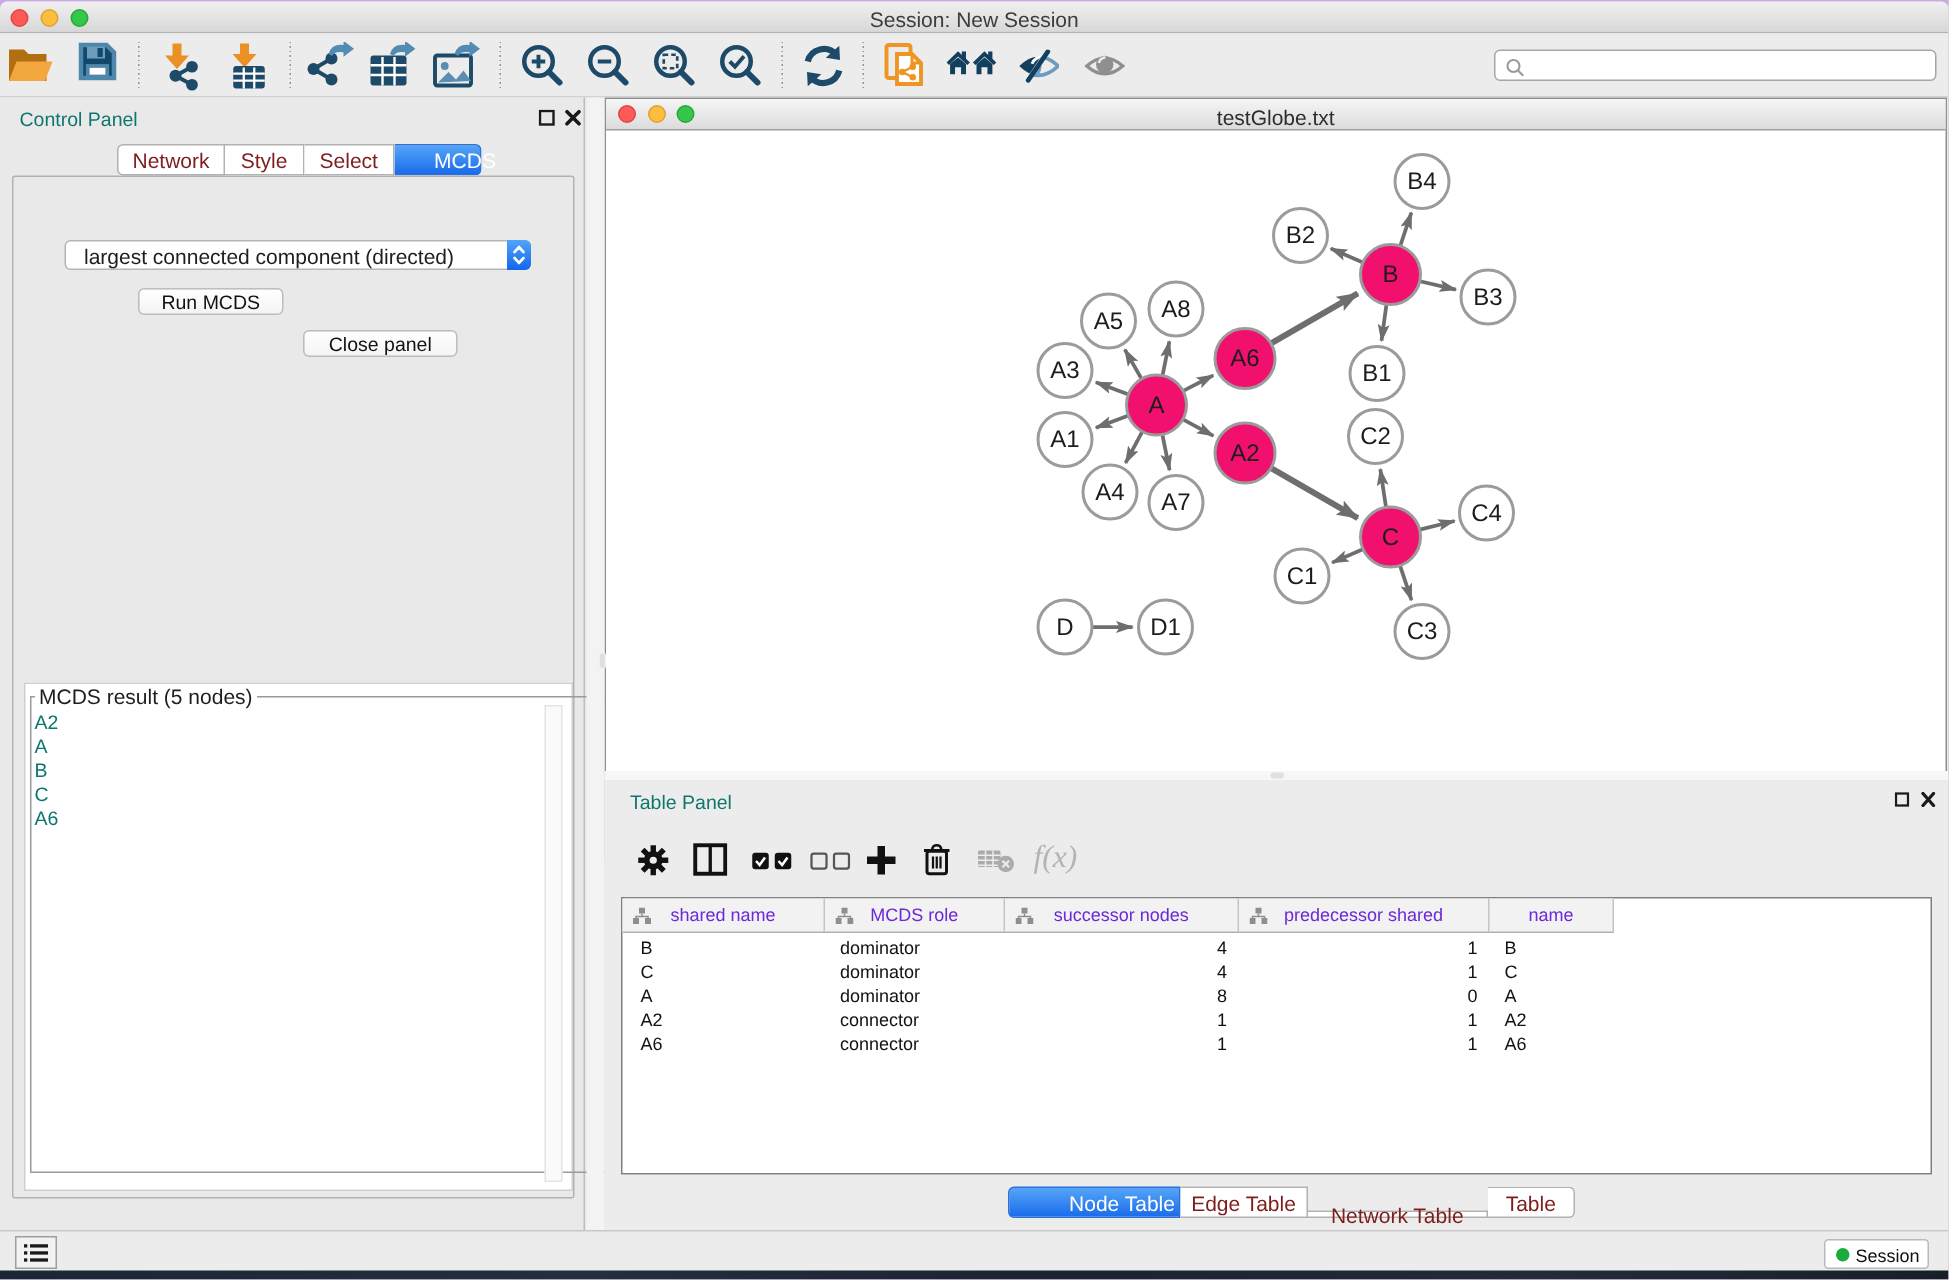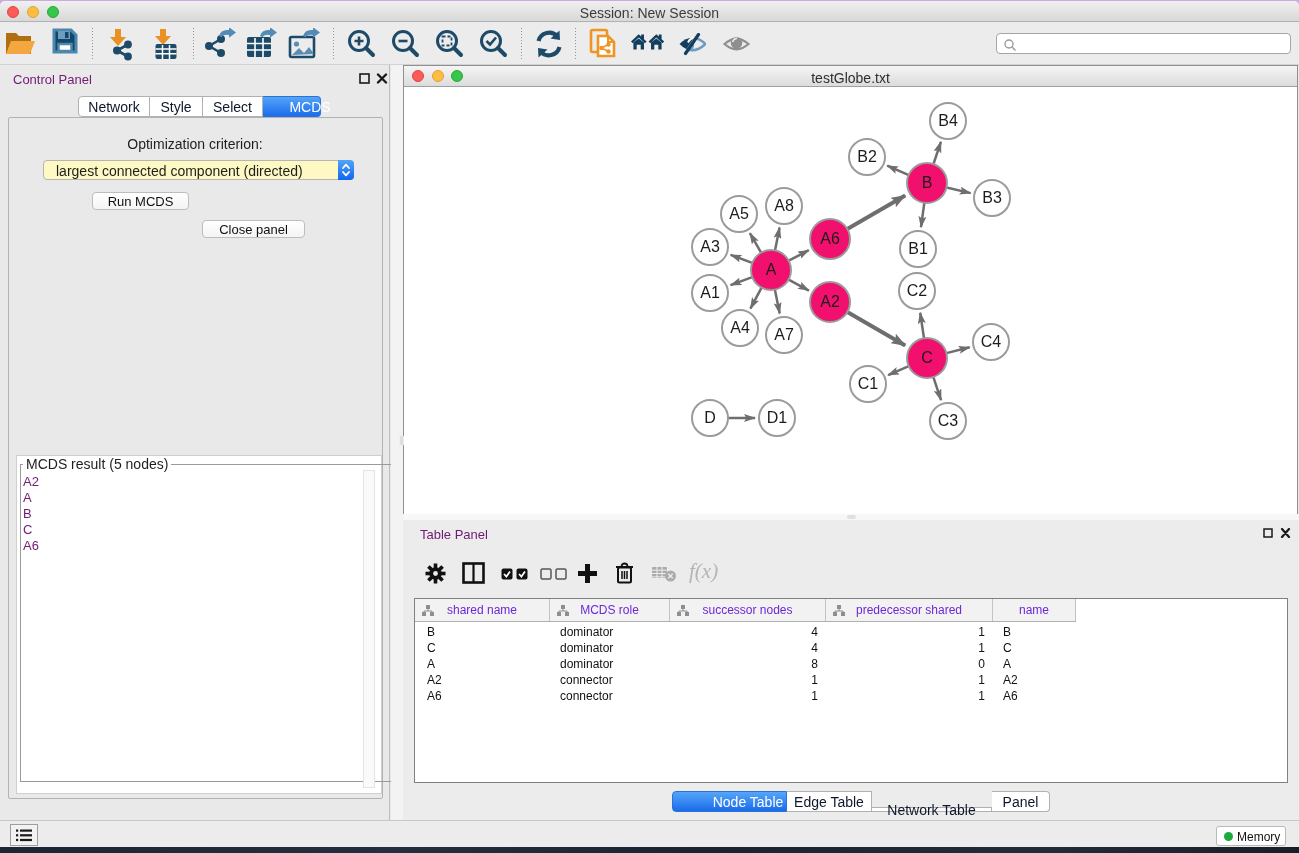--- a/index.html
+++ b/index.html
@@ -18,24 +18,24 @@
     font-size:14px; color:#3c3c3c; }
   
   #toolbar { position:absolute; left:0; top:22px; width:100%; height:42px; background:#ececec; border-bottom:1px solid #d2d2d2; }
   .tbi { position:absolute; top:5px; }
   .tsep { position:absolute; top:5px; height:32px; width:1px; background:repeating-linear-gradient(to bottom,#949494 0 1px,transparent 1px 3px); }
   #searchbox { position:absolute; left:996px; top:10px; width:295px; height:21px;
     background:#fff; border:1px solid #a6a6a6; border-radius:4px; }
   
   #ctrl { position:absolute; left:0; top:64px; width:390px; height:755px; background:#e9e9e9; border-right:1px solid #bdbdbd; }
   #vdivstrip { position:absolute; left:391px; top:64px; width:12px; height:755px; background:#f3f3f3; }
-  .pti { font-size:13px; color:#701a75; }
+  .pti { font-size:13px; color:#0f766e; }
   
   .tabbar { position:absolute; display:flex; }
-  .tab { font-size:14px; color:#0f172a; background:#fff; border:1px solid #b1b1b1;
+  .tab { font-size:14px; color:#7f1d1d; background:#fff; border:1px solid #b1b1b1;
     border-left:none; display:flex; align-items:center; justify-content:center; }
   .tab.first { border-left:1px solid #b1b1b1; border-radius:4px 0 0 4px; }
   .tab.last { border-radius:0 4px 4px 0; }
   .tab.sel { background:linear-gradient(#55a5f8,#1a6ceb); color:#fff; border-color:#2b71d8;padding-left:37px; }
   
   #statusbar { position:absolute; left:0; top:819px; width:100%; height:28px;
     background:#ececec; border-top:1px solid #c8c8c8; }
   .btn { position:absolute; height:18px; background:linear-gradient(#ffffff,#f4f4f4);
     border:1px solid #bdbdbd; border-radius:4px; font-size:13px; color:#111;
     display:flex; align-items:center; justify-content:center; }
@@ -210,22 +210,21 @@
     <svg style="position:absolute;left:376px;top:8px" width="12" height="11" viewBox="0 0 12 11">
       <path d="M2 1.5 L10 9.5 M10 1.5 L2 9.5" stroke="#1a1a1a" stroke-width="2.4" stroke-linecap="round"></path>
     </svg>
     <div style="position:absolute;left:8px;top:52px;width:375px;height:682px;border:1px solid #b2b2b2;border-radius:2px;background:#e9e9e9;"></div>
     <div class="tabbar" style="left:78px;top:31px;height:21px;">
       <div class="tab first" style="width:72px;">Network</div>
       <div class="tab" style="width:53px;">Style</div>
       <div class="tab" style="width:60px;">Select</div>
       <div class="tab sel last" style="width:58px;">MCDS</div>
     </div>
-    <div style="position:absolute;left:0;top:71px;width:390px;text-align:center;font-size:14px;color:#1e1e1e;">Optimization criterion:</div>
-    <div id="combo" style="position:absolute;left:43px;top:95px;width:311px;height:20px;background:#fef9c3;border:1px solid #b5b5b5;border-radius:4px;">
+    <div id="combo" style="position:absolute;left:43px;top:95px;width:311px;height:20px;background:#ffffff;border:1px solid #b5b5b5;border-radius:4px;">
       <div style="position:absolute;left:12px;top:1.5px;font-size:14px;color:#1e1e1e;">largest connected component (directed)</div>
       <div style="position:absolute;right:-1px;top:-1px;width:16px;height:20px;background:linear-gradient(#52a4f9,#1167ee);border-radius:0 4px 4px 0;"></div>
       <svg style="position:absolute;right:2px;top:2px" width="10" height="14" viewBox="0 0 10 14">
         <path d="M2 5 L5 1.7 L8 5" fill="none" stroke="#fff" stroke-width="1.8" stroke-linecap="round" stroke-linejoin="round"></path>
         <path d="M2 9 L5 12.3 L8 9" fill="none" stroke="#fff" stroke-width="1.8" stroke-linecap="round" stroke-linejoin="round"></path>
       </svg>
     </div>
     <div class="btn" style="left:92px;top:127px;width:97px;">Run MCDS</div>
     <div class="btn" style="left:202px;top:127px;width:103px;margin-top:28px;">Close panel</div>
     <div id="resultbox" style="position:absolute;left:16px;top:390px;width:366px;height:339px;background:#fff;border:1px solid #cfcfcf;">
@@ -448,35 +447,35 @@
       <div class="tcol" style="left:12px;top:25px;">B<br>C<br>A<br>A2<br>A6</div>
       <div class="tcol" style="left:145px;top:25px;">dominator<br>dominator<br>dominator<br>connector<br>connector</div>
       <div class="tcol" style="left:255px;top:25px;width:148px;text-align:right;">4<br>4<br>8<br>1<br>1</div>
       <div class="tcol" style="left:411px;top:25px;width:159px;text-align:right;">1<br>1<br>0<br>1<br>1</div>
       <div class="tcol" style="left:588px;top:25px;">B<br>C<br>A<br>A2<br>A6</div>
     </div>
     <div id="btabs">
       <div class="tab first sel" style="width:115px;">Node Table</div>
       <div class="tab" style="width:85px;">Edge Table</div>
       <div class="tab" style="width:120px;margin-top:16px;">Network Table</div>
-      <div class="tab last" style="width:58px;">Panel</div>
+      <div class="tab last" style="width:58px;">Table</div>
     </div>
   </div>
   <div id="statusbar">
     <div style="position:absolute;left:10px;top:3px;width:28px;height:22px;background:#f2f2f2;border:1px solid #9e9e9e;">
       <svg style="position:absolute;left:5px;top:4px" width="16" height="13" viewBox="0 0 16 13">
         <g fill="#1a1a1a">
             <rect x="0" y="0.5" width="2.2" height="2.2"></rect>
             <rect x="0" y="5.2" width="2.2" height="2.2"></rect>
             <rect x="0" y="9.9" width="2.2" height="2.2"></rect>
         <rect x="4" y="0.5" width="12" height="2.2"></rect>
             <rect x="4" y="5.2" width="12" height="2.2"></rect>
             <rect x="4" y="9.9" width="12" height="2.2"></rect>
           </g>
       </svg>
     </div>
     <div style="position:absolute;left:1216px;top:5px;width:70px;height:20px;background:#fff;border:1px solid #b9b9b9;border-radius:3px;">
       <div style="position:absolute;left:7px;top:5px;width:9px;height:9px;border-radius:50%;background:#1daa3c;"></div>
-      <div style="position:absolute;left:20px;top:3px;font-size:12px;color:#111;">Memory</div>
+      <div style="position:absolute;left:20px;top:3px;font-size:12px;color:#111;">Session</div>
     </div>
   </div>
 </div>
 <div id="desk-bottom"></div>
 
 </body></html>

